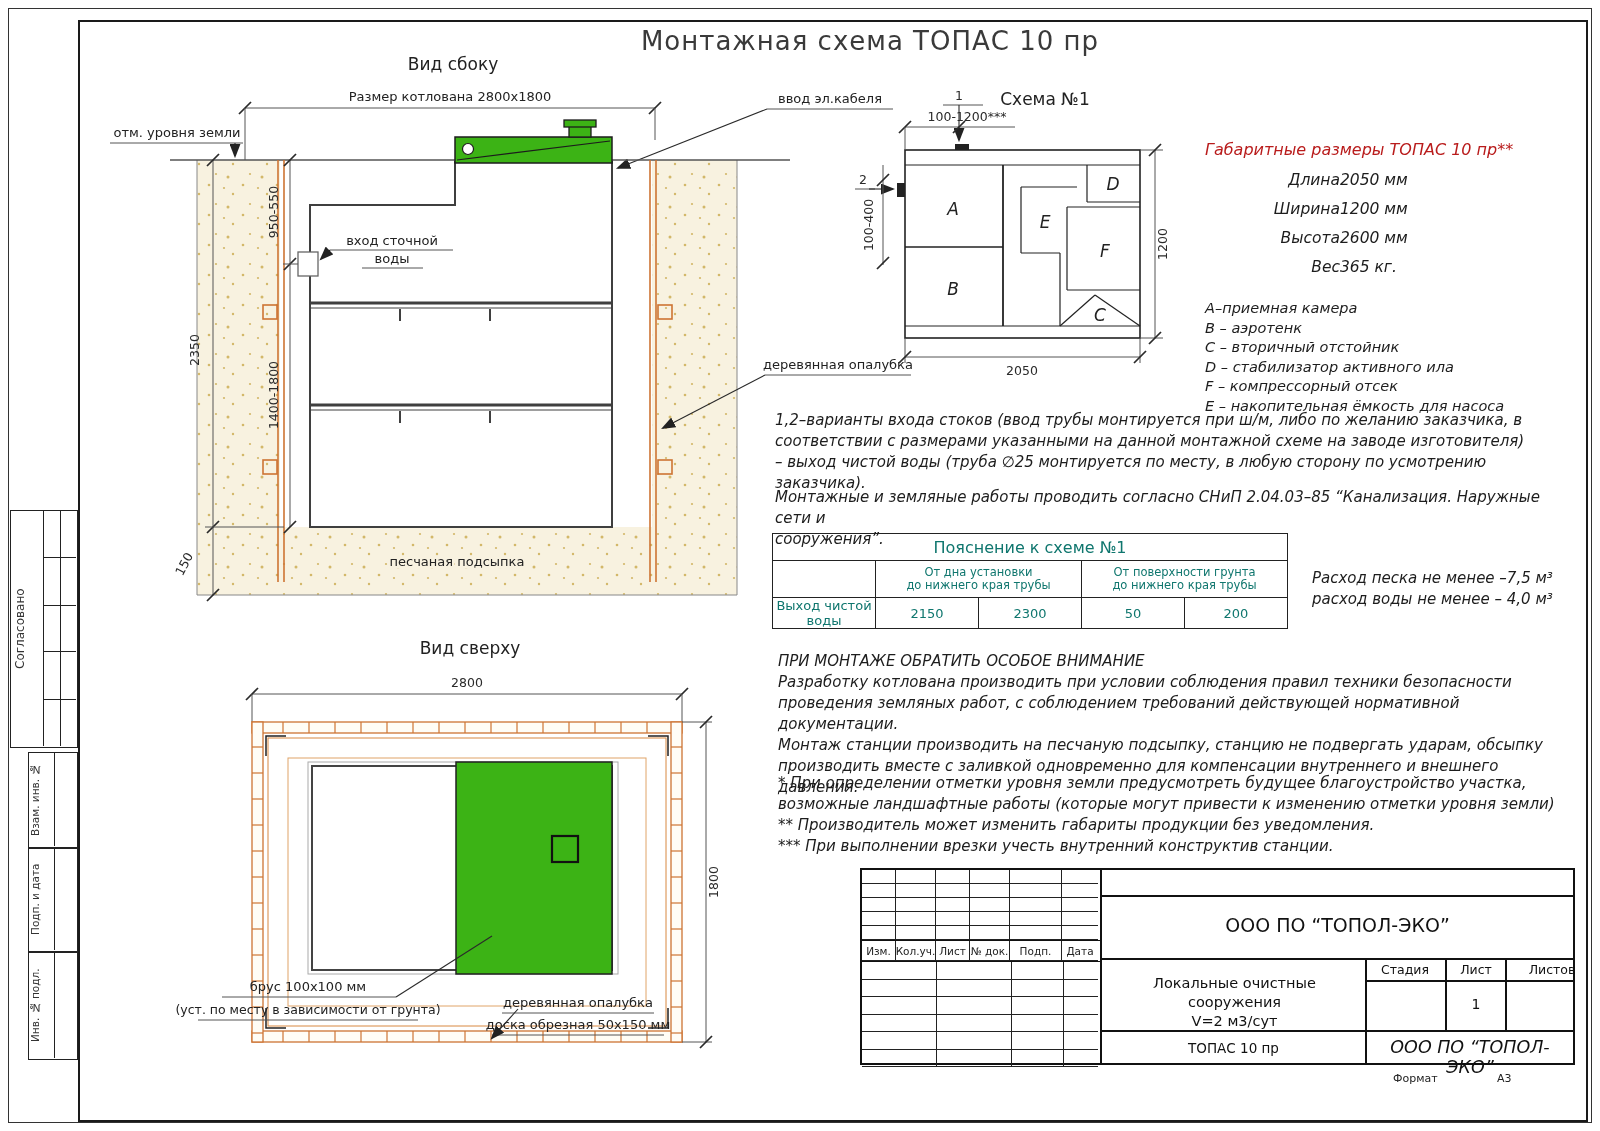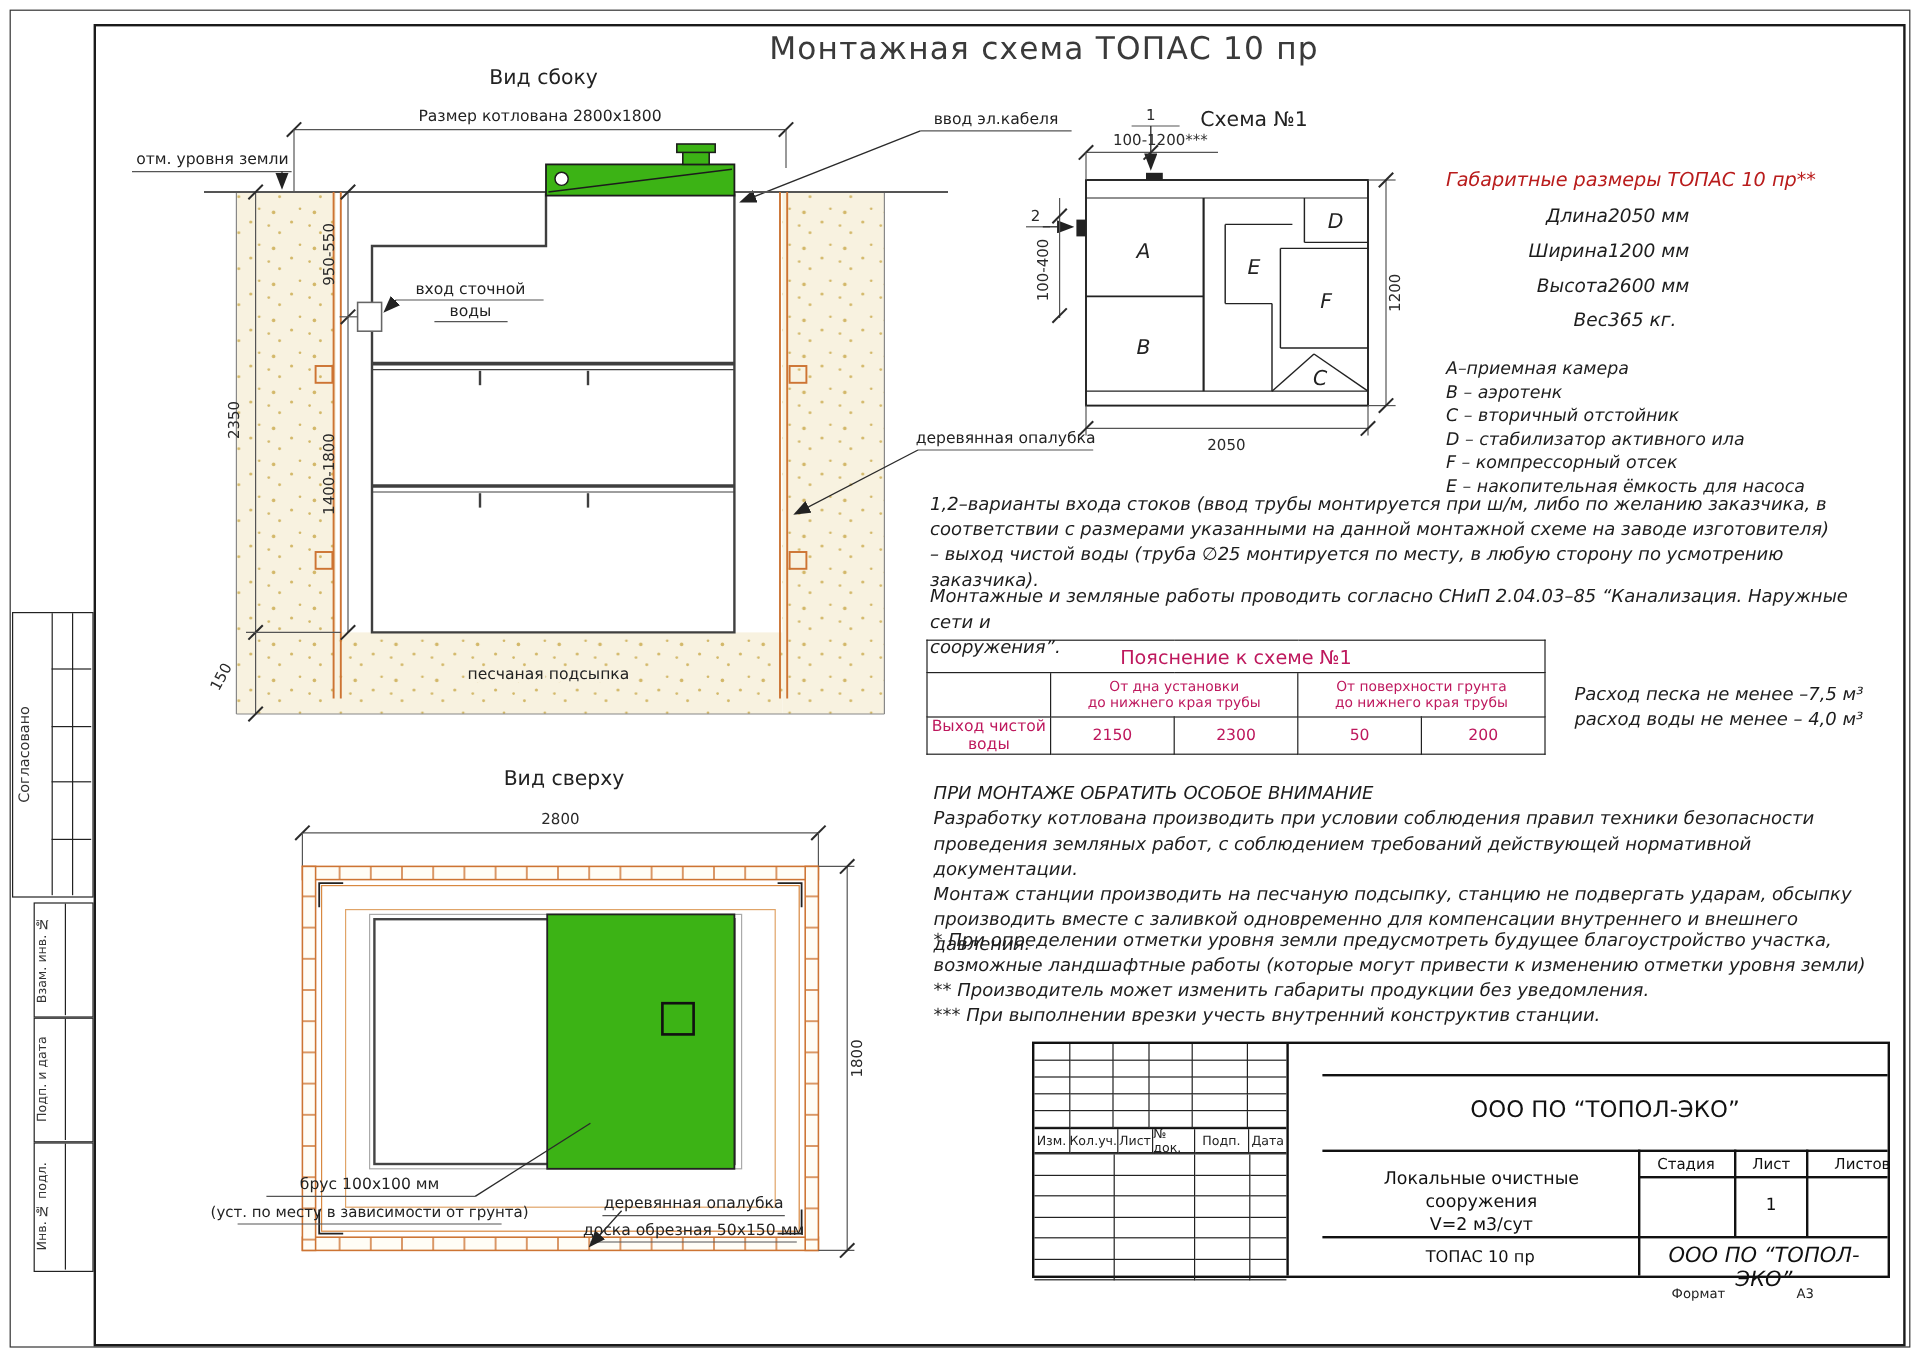--- a/index.html
+++ b/index.html
@@ -13,21 +13,21 @@
   .pre{white-space:pre-line;}
   .para{font-style:italic;font-size:15px;line-height:21px;color:#1d1d1d;}
   .vtext{writing-mode:vertical-rl;transform:rotate(180deg);text-align:center;color:#333;}
   .sbox{border:1.5px solid #222;box-sizing:border-box;}
   
   .specs-title{font-style:italic;font-size:16px;color:#b91c1c;}
   .spec-row{display:flex;font-style:italic;font-size:15.5px;height:29px;align-items:center;color:#1d1d1d;}
   .spec-row .lbl{width:135px;text-align:right;}
   .legend-line{font-style:italic;font-size:14.5px;line-height:19.5px;color:#1d1d1d;}
   
-  table.pipe{border-collapse:collapse;table-layout:fixed;font-size:13px;color:#be185d;}
+  table.pipe{border-collapse:collapse;table-layout:fixed;font-size:13px;color:#0f766e;}
   table.pipe td{border:1.6px solid #222;text-align:center;vertical-align:middle;padding:0 2px;}
   td.t-title{font-size:16px;height:26px;}
   td.grp{font-size:11.5px;line-height:13px;height:36px;}
   td.mm{height:22px;font-size:13px;}
   td.row-label{text-align:left;padding-left:6px;font-size:13px;}
   td.val{font-size:13px;height:24px;}
   
   .tb{left:860px;top:868px;width:715px;height:197px;border:2px solid #111;box-sizing:border-box;}
   .tbline{position:absolute;background:#111;}
   .tbmini-row{display:flex;}
@@ -403,21 +403,21 @@
       <text x="438" y="377" class="t13" text-anchor="middle">деревянная опалубка</text>
       <line class="thin" x1="362" y1="383" x2="514" y2="383"></line>
       <text x="438" y="399" class="t13" text-anchor="middle">доска обрезная 50х150 мм</text>
       <line class="thin" x1="352" y1="405" x2="524" y2="405"></line>
       <line class="lead" x1="378" y1="379" x2="352" y2="408" marker-end="url(#arrow)"></line>
     </g>
   </svg>
 
   <div class="abs tb">
 
-    <div class="abs" style="left:0;top:0;width:212px;height:193px;border-right:2px solid #111;box-sizing:border-box;">
+    <div class="abs" style="left:0;top:0;width:240px;height:193px;border-right:2px solid #111;box-sizing:border-box;">
       <div>
         <div class="tbmini-row" style="height:14px;">
             <div style="width:34px;"></div>
             <div style="width:40px;"></div>
             <div style="width:34px;"></div>
             <div style="width:40px;"></div>
             <div style="width:52px;"></div>
             <div style="width:36px;border-right:none;"></div>
           </div>
         <div class="tbmini-row" style="height:14px;">

